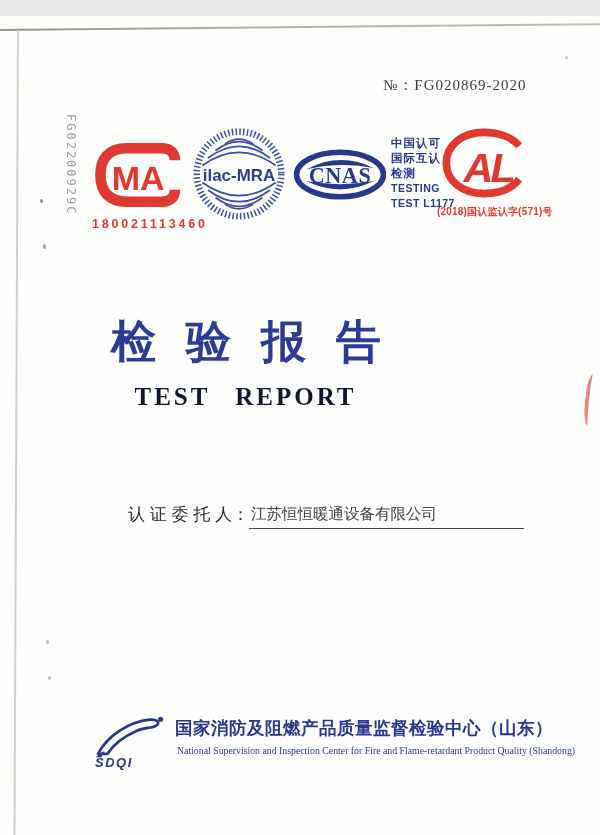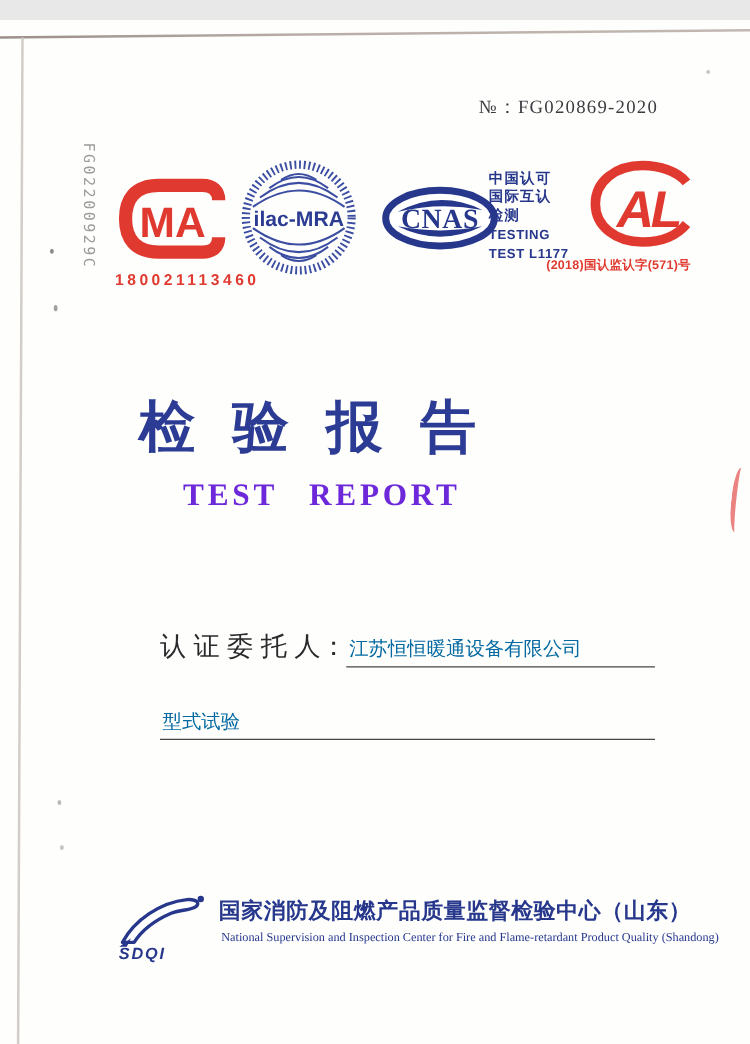--- a/index.html
+++ b/index.html
@@ -49,56 +49,56 @@
     font-size: 12px; color: #9c9c9c; letter-spacing: 2px;
     font-family: "DejaVu Sans Mono", monospace;
   }
   .logo { position: absolute; }
   .cma-logo   { left: 94px;  top: 120px; }
   .cma-number {
     position: absolute; left: 92px; top: 201px;
     font-size: 12.5px; font-weight: bold; color: #e03a30; letter-spacing: 2.8px;
   }
   .ilac-logo  { left: 192px; top: 111px; }
-  .cnas-logo  { left: 304px; top: 130px; }
+  .cnas-logo  { left: 292px; top: 130px; }
   .cnas-text  {
     position: absolute; left: 391px; top: 120px;
     color: #26378c; font-weight: bold;
   }
   .cnas-text .zh { font-size: 11.5px; line-height: 15px; letter-spacing: 1px; }
   .cnas-text .en { font-size: 10.5px; line-height: 15px; letter-spacing: .5px; font-family: "Liberation Sans", sans-serif; }
-  .cal-logo   { left: 470px; top: 111px; }
+  .cal-logo   { left: 440px; top: 111px; }
   .cal-caption {
     position: absolute; left: 437px; top: 189px;
     font-size: 10px; font-weight: bold; color: #e03a30; letter-spacing: .2px;
   }
 
   
   .title-zh {
     position: absolute; left: 0; top: 296px; width: 492px;
     text-align: center; font-size: 45px; font-weight: 900;
     color: #2c3c94; letter-spacing: 30px; text-indent: 30px;
   }
   .title-en {
-    position: absolute; left: 12px; top: 367px; width: 488px;
+    position: absolute; left: 0; top: 367px; width: 488px;
     text-align: center; font-size: 25px; font-weight: bold;
     font-family: "Liberation Serif", serif;
-    color: #6d28d9; letter-spacing: 3px; word-spacing: 16px; text-indent: 3px;
+    color: #0f172a; letter-spacing: 3px; word-spacing: 16px; text-indent: 3px;
   }
 
   
   .fields { position: absolute; left: 128px; top: 487px; width: 396px; }
   .field-row { display: flex; align-items: flex-end; margin-bottom: 33px; }
   .field-label {
-    font-size: 21px; color: #2a2a2c; white-space: nowrap;
+    font-size: 17px; color: #2a2a2c; white-space: nowrap;
     padding-bottom: 3px;
   }
   .field-value {
     flex: 1; border-bottom: 1.5px solid #47474b;
-    font-size: 15.5px; color: #0369a1;
+    font-size: 15.5px; color: #404040;
     padding: 0 2px 3px 2px; white-space: nowrap;
   }
 
   
   .footer-logo { position: absolute; left: 92px; top: 699px; }
   .footer-logo-text {
     position: absolute; left: 95px; top: 739px;
     font-size: 13px; font-weight: 900; font-style: italic;
     color: #26378c; letter-spacing: 1.5px;
   }
@@ -181,21 +181,20 @@
 
   <div class="title-zh">检验报告</div>
   <div class="title-en">TEST  REPORT</div>
 
   <div class="fields">
     <div class="field-row">
       <div class="field-label">认 证 委 托 人：</div>
       <div class="field-value">江苏恒恒暖通设备有限公司</div>
     </div>
     <div class="field-row">
-      <div class="field-value">型式试验</div>
     </div>
   </div>
 
   <div class="footer-logo">
     <svg width="78" height="44" viewBox="0 0 90 52">
       <path d="M6 46 C 17 25 42 8 67 5.5 C 76 4.8 80 9 75 12.5 C 70 16 61 14.5 52 18.5 C 37 25 24 35 17 46 Z" fill="#ffffff" stroke="#26378c" stroke-width="3.2" stroke-linejoin="round"></path>
       <circle cx="80" cy="5" r="3" fill="#26378c"></circle>
       <path d="M3 50 L 14 42 L 10 50 Z" fill="#26378c"></path>
     </svg>
   </div>

